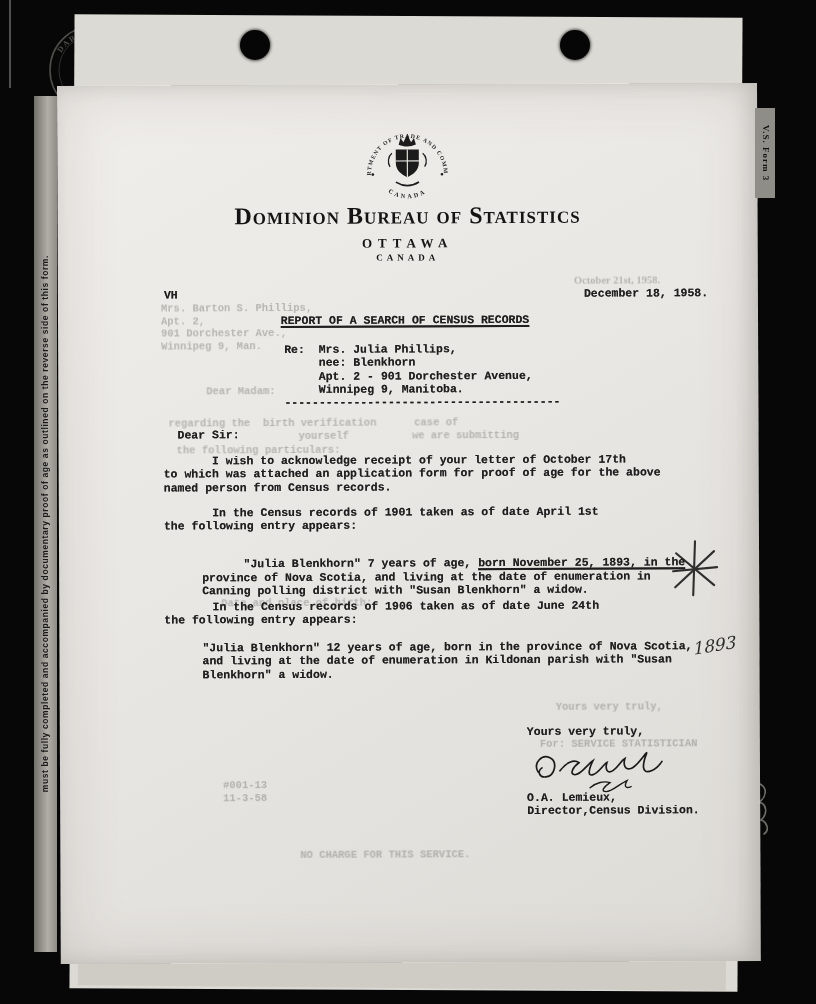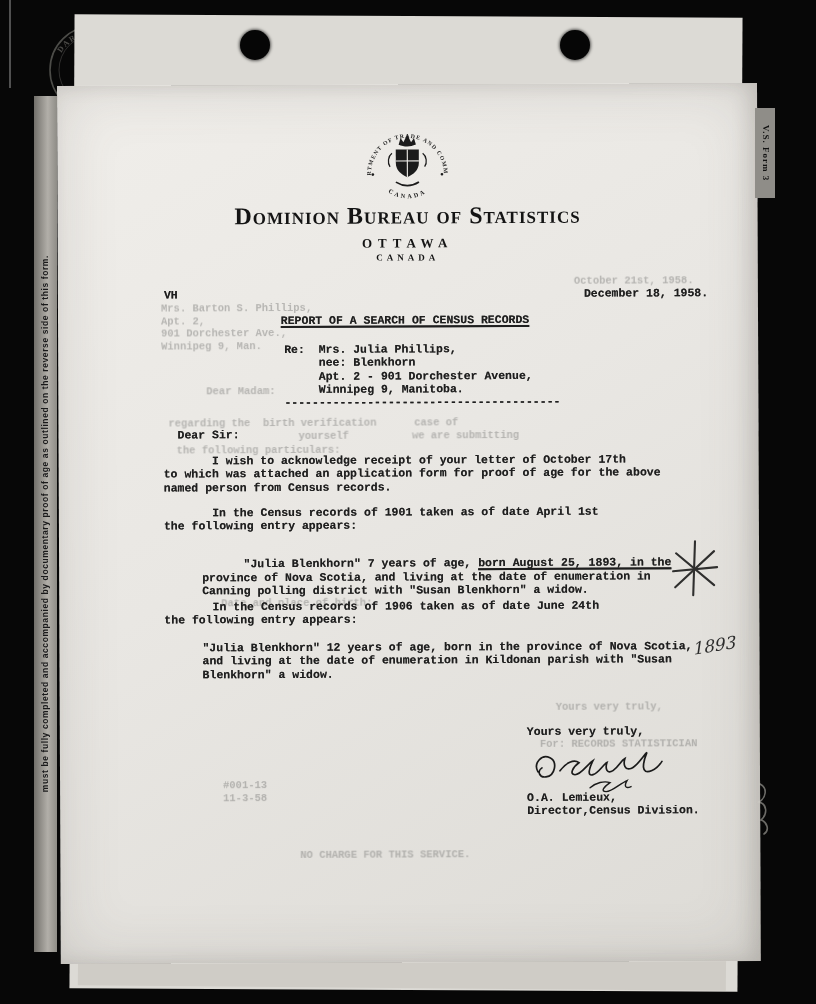--- a/index.html
+++ b/index.html
@@ -54,32 +54,32 @@
   <div class="punch" style="left:560px;top:30px;"></div>
 
   <div class="sheet sheet-mid"></div>
 
   <div class="edge-strip">
     <span>must be fully completed and accompanied by documentary proof of age as outlined on the reverse side of this form.</span>
   </div>
 
   <div class="sheet sheet-main">
 
-    <div class="ghost" style="left:516px;top:191px;">October 21st, 1958.</div>
+    <div class="ghost" style="left:516px;top:191px;font-family:Liberation Serif, serif;">October 21st, 1958.</div>
     <div class="ghost" style="left:103px;top:217px;">Mrs. Barton S. Phillips,
 Apt. 2,
 901 Dorchester Ave.,
 Winnipeg 9, Man.</div>
     <div class="ghost" style="left:148px;top:300px;">Dear Madam:</div>
     <div class="ghost" style="left:110px;top:332px;">regarding the  birth verification      case of</div>
     <div class="ghost" style="left:240px;top:345px;">yourself          we are submitting</div>
     <div class="ghost" style="left:118px;top:359px;">the following particulars:</div>
     <div class="ghost" style="left:162px;top:512px;">Date and place of birth:</div>
     <div class="ghost" style="left:496px;top:617px;">Yours very truly,</div>
-    <div class="ghost" style="left:480px;top:654px;">For: RECORDS STATISTICIAN</div>
+    <div class="ghost" style="left:480px;top:654px;">For: SERVICE STATISTICIAN</div>
     <div class="ghost" style="left:163px;top:694px;">#001-13</div>
     <div class="ghost" style="left:163px;top:707px;">11-3-58</div>
     <div class="ghost" style="left:240px;top:752px;margin-top:12px;">NO CHARGE FOR THIS SERVICE.</div>
 
     <svg style="position:absolute;left:302px;top:40px;" width="96" height="96" viewBox="0 0 100 100">
       <defs>
         <path id="arcTop" d="M 12,52 A 38,38 0 1 1 88,52"></path>
         <path id="arcBot" d="M 20,60 A 35,35 0 0 0 80,60"></path>
       </defs>
       <text fill="#1c1c1c" font-size="6" font-weight="700" font-family="Liberation Serif, serif" letter-spacing="1.1" text-anchor="middle">
@@ -116,21 +116,21 @@
     <div class="typed" style="left:105px;top:343px;padding-left:14px;">Dear Sir:</div>
 
     <div class="typed" style="left:105px;top:369px;">       I wish to acknowledge receipt of your letter of October 17th
 to which was attached an application form for proof of age for the above
 named person from Census records.</div>
 
     <div class="typed" style="left:105px;top:421px;">       In the Census records of 1901 taken as of date April 1st
 the following entry appears:</div>
 
     <div class="typed" style="left:143px;top:459px;">
-      <span>"Julia Blenkhorn" 7 years of age, </span><span class="u">born August 25, 1893, in the</span><span>
+      <span>"Julia Blenkhorn" 7 years of age, </span><span class="u">born November 25, 1893, in the</span><span>
 province of Nova Scotia, and living at the date of enumeration in
 Canning polling district with "Susan Blenkhorn" a widow.</span>
     </div>
 
     <svg style="position:absolute;left:611px;top:455px;" width="50" height="60" viewBox="0 0 50 60">
       <g stroke="#161616" stroke-width="2.1" stroke-linecap="round" opacity=".88">
         <line x1="25" y1="3" x2="23" y2="57"></line>
         <line x1="6" y1="15" x2="44" y2="47"></line>
         <line x1="44" y1="13" x2="5" y2="49"></line>
         <line x1="3" y1="33" x2="47" y2="29"></line>

